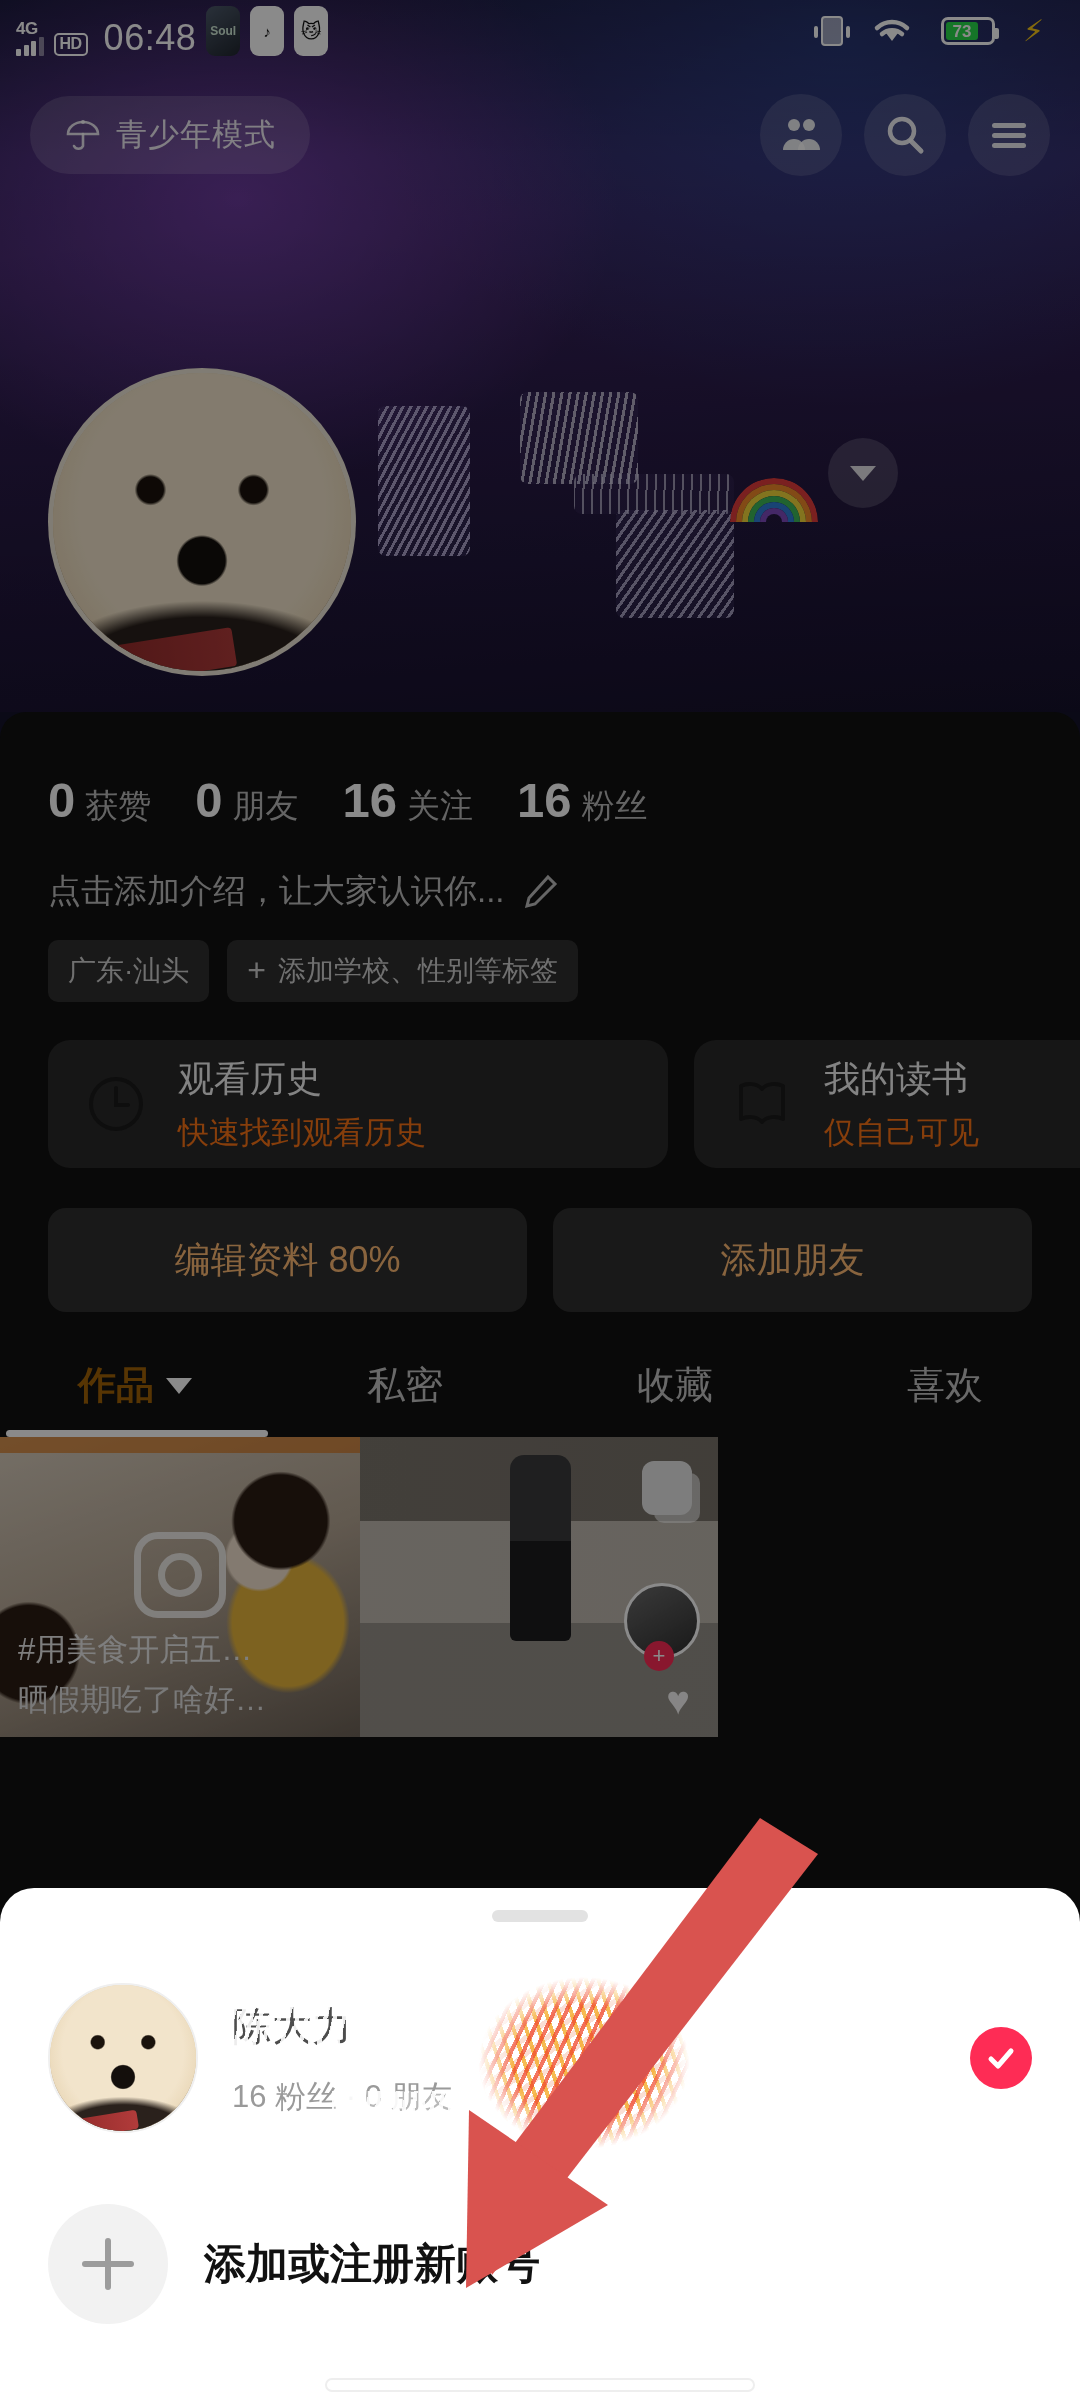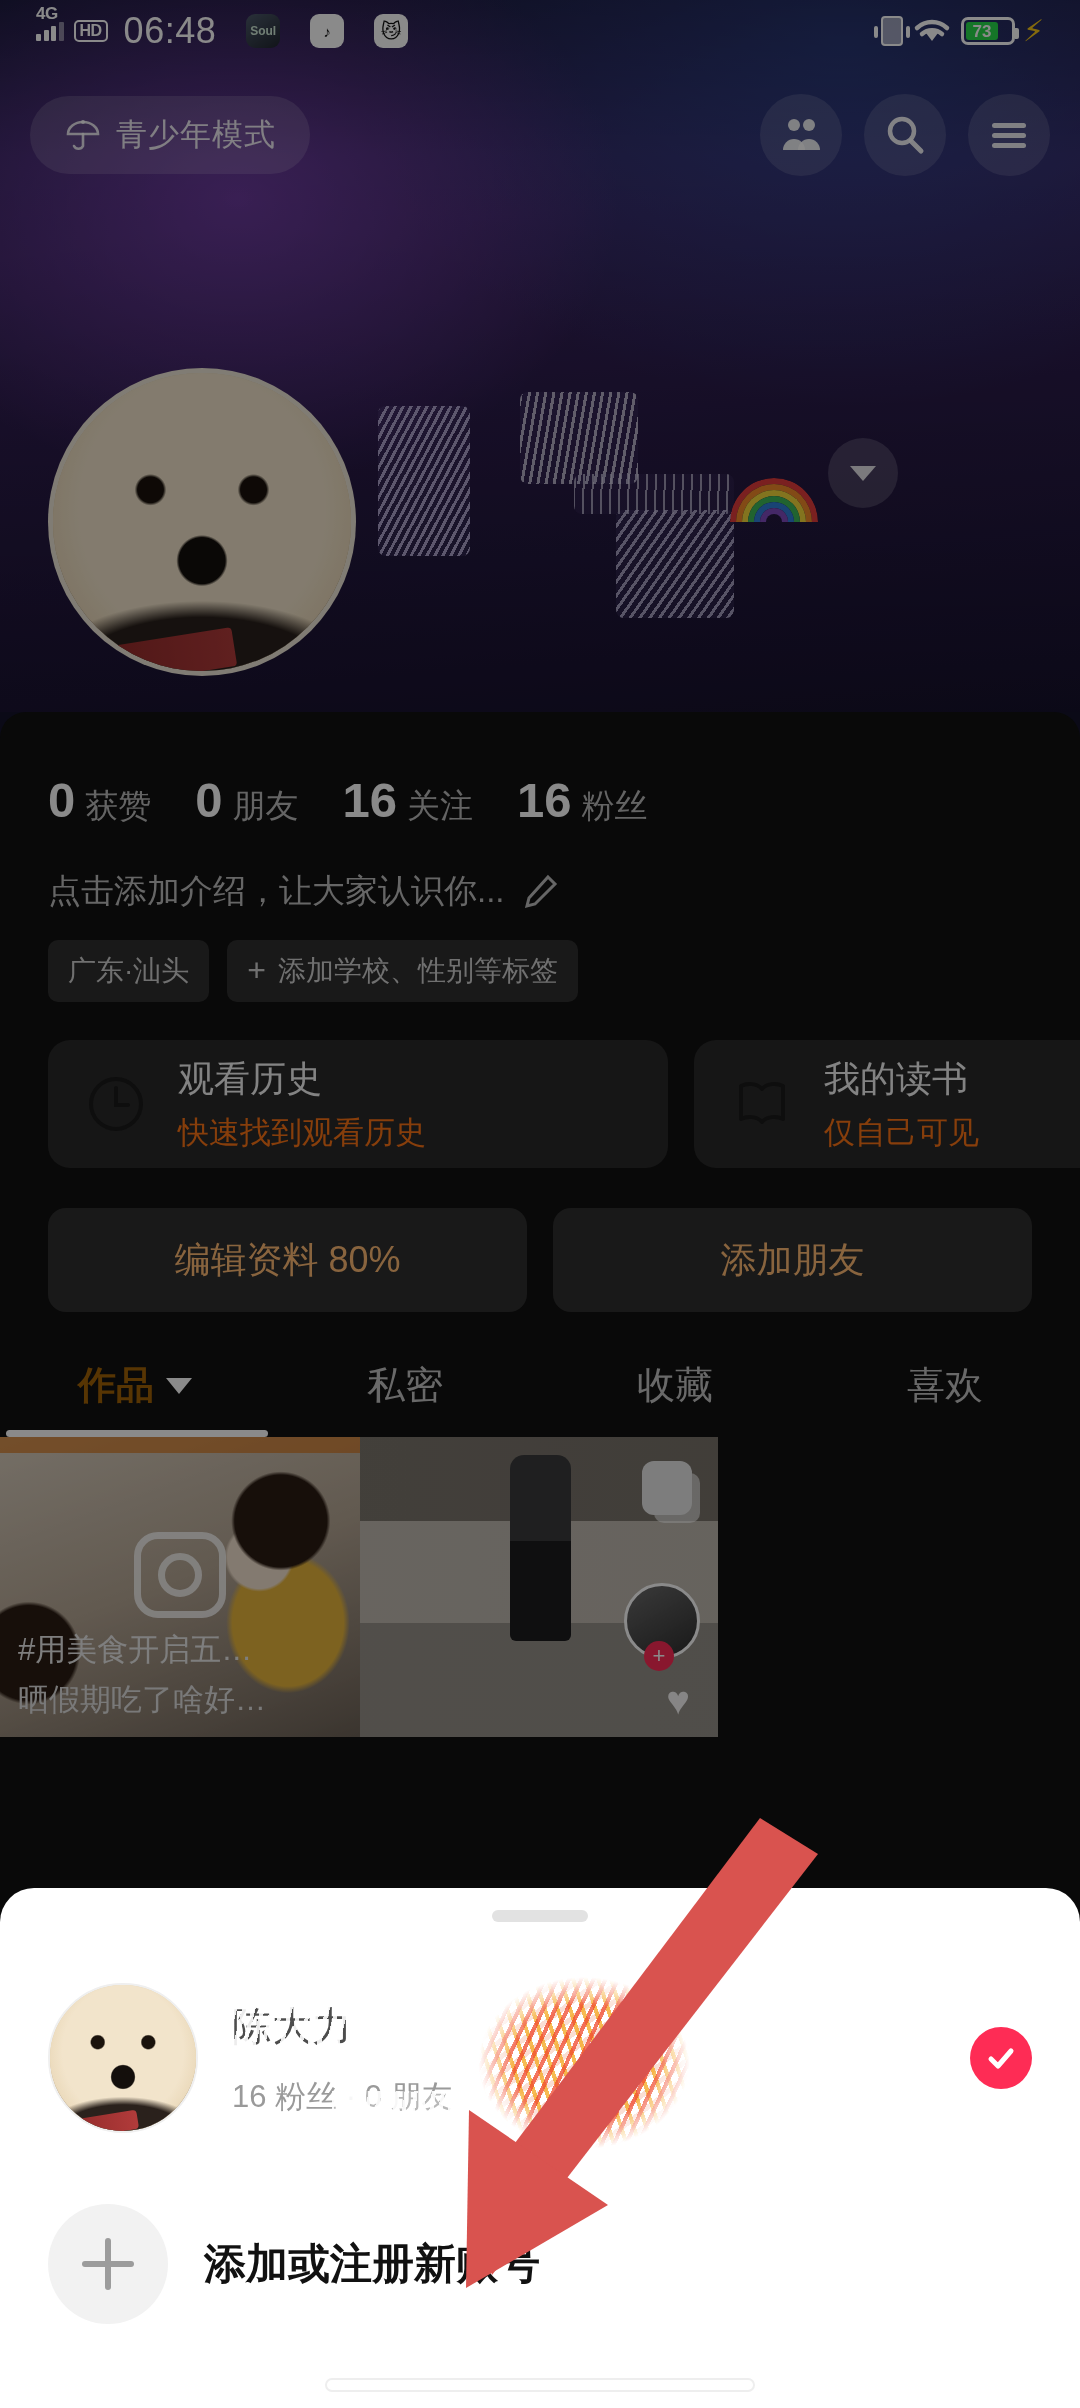--- a/index.html
+++ b/index.html
@@ -20,33 +20,33 @@
       radial-gradient(ellipse 560px 420px at 22% 28%, #6b3b9c 0%, rgba(107,59,156,0) 68%),
       radial-gradient(ellipse 700px 520px at 78% 6%, #2f3f86 0%, rgba(47,63,134,0) 70%),
       linear-gradient(175deg,#22224e 0%,#3a2560 32%,#2d1d4e 58%,#1b1636 100%);
   }
   .hero-shade { position:absolute; inset:0;
     background:linear-gradient(180deg, rgba(0,0,0,.22) 0%, rgba(0,0,0,0) 22%, rgba(0,0,0,.18) 100%); }
 
   
   .statusbar { position:absolute; left:0; top:0; width:1080px; height:62px;
     display:flex; align-items:center; color:#fff; z-index:6; }
-  .sb-left { display:flex; align-items:center; gap:10px; padding-left:36px; }
-  .sb-right { margin-left:auto; display:flex; align-items:center; gap:8px; padding-right:36px; }
+  .sb-left { display:flex; align-items:flex-end; gap:10px; padding-left:16px; }
+  .sb-right { margin-left:auto; display:flex; align-items:center; gap:28px; padding-right:36px; }
   .net { display:flex; align-items:flex-end; gap:3px; position:relative; }
   .net .g { font-size:17px; font-weight:700; line-height:1; position:absolute; left:0; top:-16px; letter-spacing:-.5px;}
   .bars { display:flex; align-items:flex-end; gap:2.5px; height:20px; padding-top:2px; }
   .bars i { display:block; width:5px; background:#fff; border-radius:1px; }
   .bars i:nth-child(1){height:7px}.bars i:nth-child(2){height:11px}
   .bars i:nth-child(3){height:15px}.bars i:nth-child(4){height:19px;background:rgba(255,255,255,.45)}
   .hdbox { border:2.5px solid #fff; border-radius:5px; font-size:16px; font-weight:700;
     padding:1px 4px; line-height:1.05; letter-spacing:-.5px; }
   .clock { font-size:36px; font-weight:400; letter-spacing:.5px; line-height:1; margin-left:6px; }
-  .appic { width:34px; height:34px; border-radius:9px; display:flex; align-items:center;
-    justify-content:center; font-size:15px; font-weight:700; overflow:hidden;margin-left:20px; }
+  .appic { width:34px; height:50px; border-radius:9px; display:flex; align-items:center;
+    justify-content:center; font-size:15px; font-weight:700; overflow:hidden; }
   .appic.soul { background:linear-gradient(145deg,#4d5a6b,#20262f); color:#cfe9d6; font-size:12px; }
   .appic.dy { background:#fff; color:#111; }
   .appic.cat { background:#fff; color:#111; font-size:20px; }
   .vibe { width:22px; height:30px; border:2.5px solid #fff; border-radius:4px;
     background:rgba(255,255,255,.55); position:relative; }
   .vibe:before,.vibe:after{content:"";position:absolute;top:8px;width:4px;height:12px;background:#fff;border-radius:2px;}
   .vibe:before{left:-9px}.vibe:after{right:-9px}
   .batt { width:54px; height:28px; border:3px solid #fff; border-radius:7px; position:relative;
     display:flex; align-items:center; padding:2px; }
   .batt:after{content:"";position:absolute;right:-7px;top:8px;width:4px;height:11px;background:#fff;border-radius:0 2px 2px 0;}

